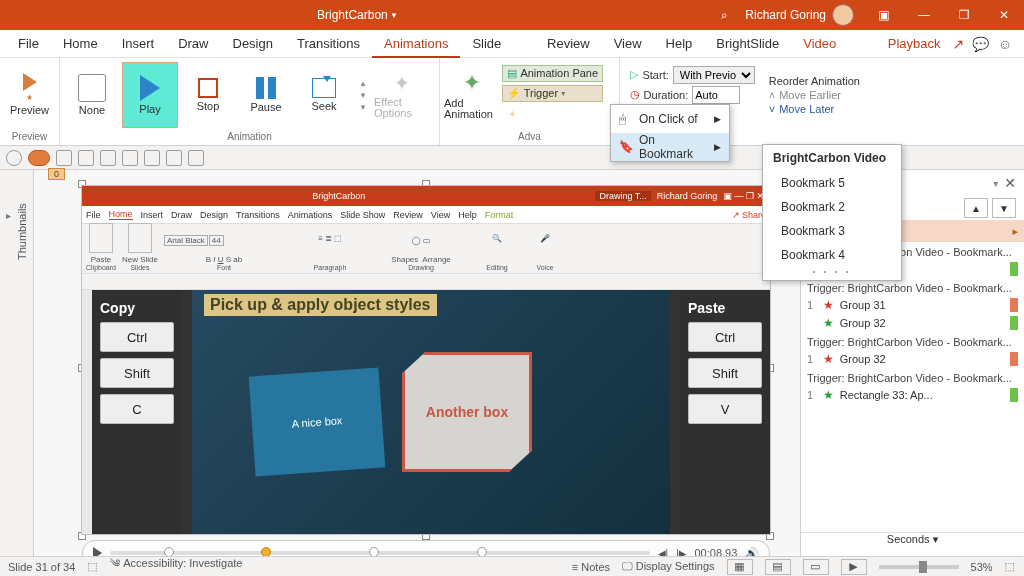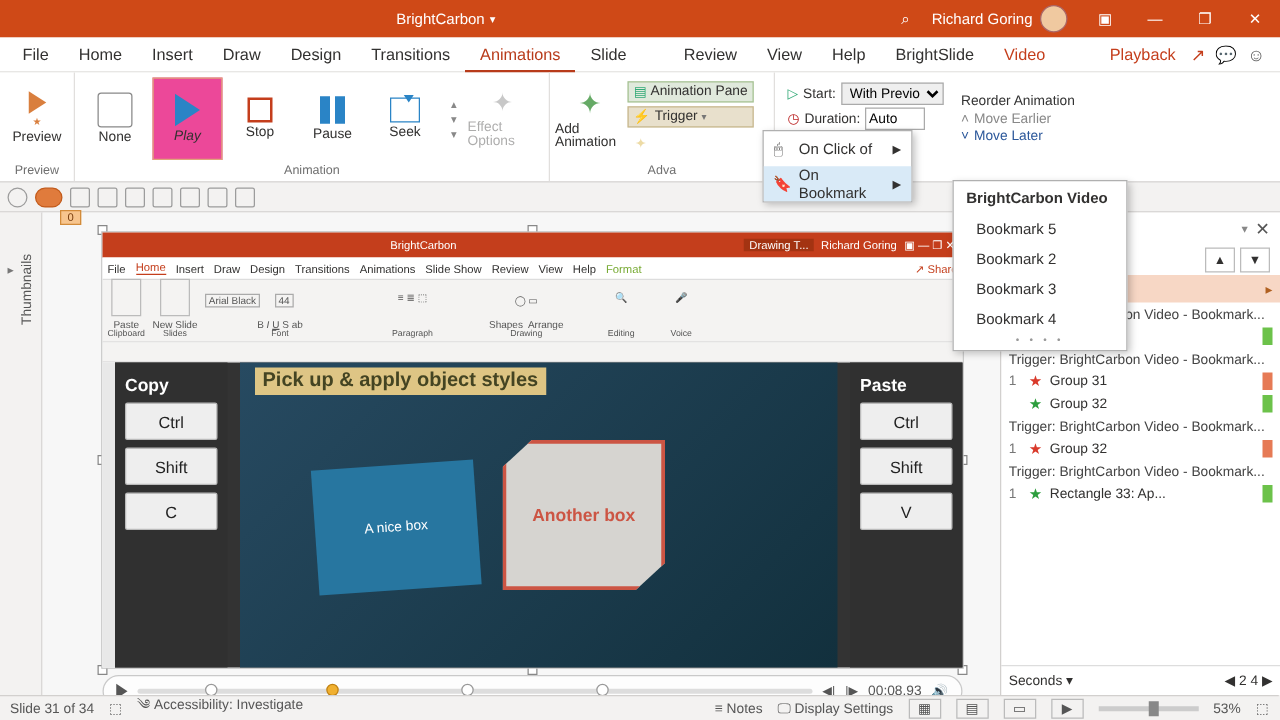--- a/index.html
+++ b/index.html
@@ -68,21 +68,21 @@
   .animpane .list { flex:1; overflow:hidden; font-size:11px;}
   .animpane .current { background:#f7d7c5; height:22px; display:flex; align-items:center; padding:0 6px; gap:4px; color:#7a3f16;}
   .animpane .current .chev{ color:#b06020;}
   .animpane .trig { padding:4px 6px 2px 6px; color:#444; font-weight:400; white-space:nowrap; overflow:hidden; text-overflow:ellipsis;}
   .animpane .anim { display:flex; align-items:center; gap:6px; padding:2px 6px; }
   .animpane .anim .num{ width:10px; color:#777;}
   .animpane .anim .star{ color:#2d9e3e; font-size:12px;}
   .animpane .anim .star.red{ color:#d93a2b;}
   .animpane .anim .bar{ width:8px; height:14px;}
   .bar.g{ background:#6cc24a;} .bar.r{ background:#e67a55;}
-  .animpane .footer{ height:24px; border-top:1px solid #ddd; display:flex; align-items:center; padding:0 6px; gap:6px; font-size:11px;}
+  .animpane .footer{ height:24px; border-top:1px solid #ddd; display:flex; align-items:center; padding:0 6px; gap:6px; font-size:11px;flex-direction:column;}
 
   
   .embed { position:absolute; top:16px; left:48px; width:688px; height:348px; background:#fff; box-shadow:0 0 0 1px #c0c0c0; }
   .embed .etitle { height:20px; background:#c43e1c; display:flex; align-items:center; color:#fff; font-size:9px; padding:0 6px; gap:6px;}
   .embed .etabs { height:18px; background:#fff; border-bottom:1px solid #ddd; display:flex; align-items:center; font-size:9px; padding:0 4px; gap:8px;}
   .embed .etabs .et.active{ color:#c43e1c; border-bottom:1px solid #c43e1c;}
   .embed .eribbon { height:50px; background:#f4f3f2; border-bottom:1px solid #ddd;}
   .embed .eqat { height:16px; background:#f4f3f2; border-bottom:1px solid #ddd;}
   .embed .estage { position:absolute; top:104px; left:0; right:0; bottom:0; background:#f7f7f7; display:flex;}
   .estage .ethumbs{ width:10px; background:#e8e8e8;}
@@ -175,21 +175,21 @@
         </div>
       </div>
     <div class="label">Preview</div>
   </div>
   <div class="rgroup" style="width:380px;">
     <div class="controls">
       <div class="bigbtn">
           <div class="ic" style="border-radius:3px;"></div>
           <div class="txt">None</div>
         </div>
-      <div class="bigbtn play" style="background:#ec4899;border:1px solid #e0a37a;font-style:italic;">
+      <div class="bigbtn play" style="background:#5eead4;border:1px solid #e0a37a;">
           <div class="tri-play"></div>
           <div class="txt">Play</div>
         </div>
       <div class="bigbtn">
           <div style="width:20px;height:20px;border:2px solid #c43e1c;"></div>
           <div class="txt">Stop</div>
         </div>
       <div class="bigbtn">
           <div style="display:flex;gap:4px;">
             <div style="width:8px;height:22px;background:#2a84c6"></div>
@@ -343,21 +343,21 @@
         <span class="et">Review</span>
         <span class="et">View</span>
         <span class="et">Help</span>
         <span class="et" style="color:#7a3;">Format</span>
         <span style="margin-left:auto;color:#c43e1c;">↗ <span>Share</span></span>
       </div>
       <div class="eribbon" style="display:flex;font-size:8px;color:#555;align-items:flex-end;padding:2px 4px;gap:6px;">
         <div style="text-align:center;"><div style="width:24px;height:30px;border:1px solid #bbb;margin:0 auto 2px;"></div><span>Paste</span><div style="font-size:7px;">Clipboard</div></div>
         <div style="text-align:center;"><div style="width:24px;height:30px;border:1px solid #bbb;margin:0 auto 2px;"></div><span>New Slide</span><div style="font-size:7px;">Slides</div></div>
         <div style="text-align:center;width:120px;">
-            <div style="height:30px;display:flex;align-items:center;gap:12px;">
+            <div style="height:30px;display:flex;align-items:center;gap:1px;">
               <span style="border:1px solid #aaa;padding:0 2px;">Arial Black</span>
               <span style="border:1px solid #aaa;padding:0 2px;">44</span>
             </div>
             <div>B <i>I</i> <u>U</u> S ab</div>
             <div style="font-size:7px;">Font</div>
           </div>
         <div style="text-align:center;width:80px;">
             <div style="height:30px;">≡ ≣ ⬚</div>
             <div style="font-size:7px;">Paragraph</div>
           </div>

